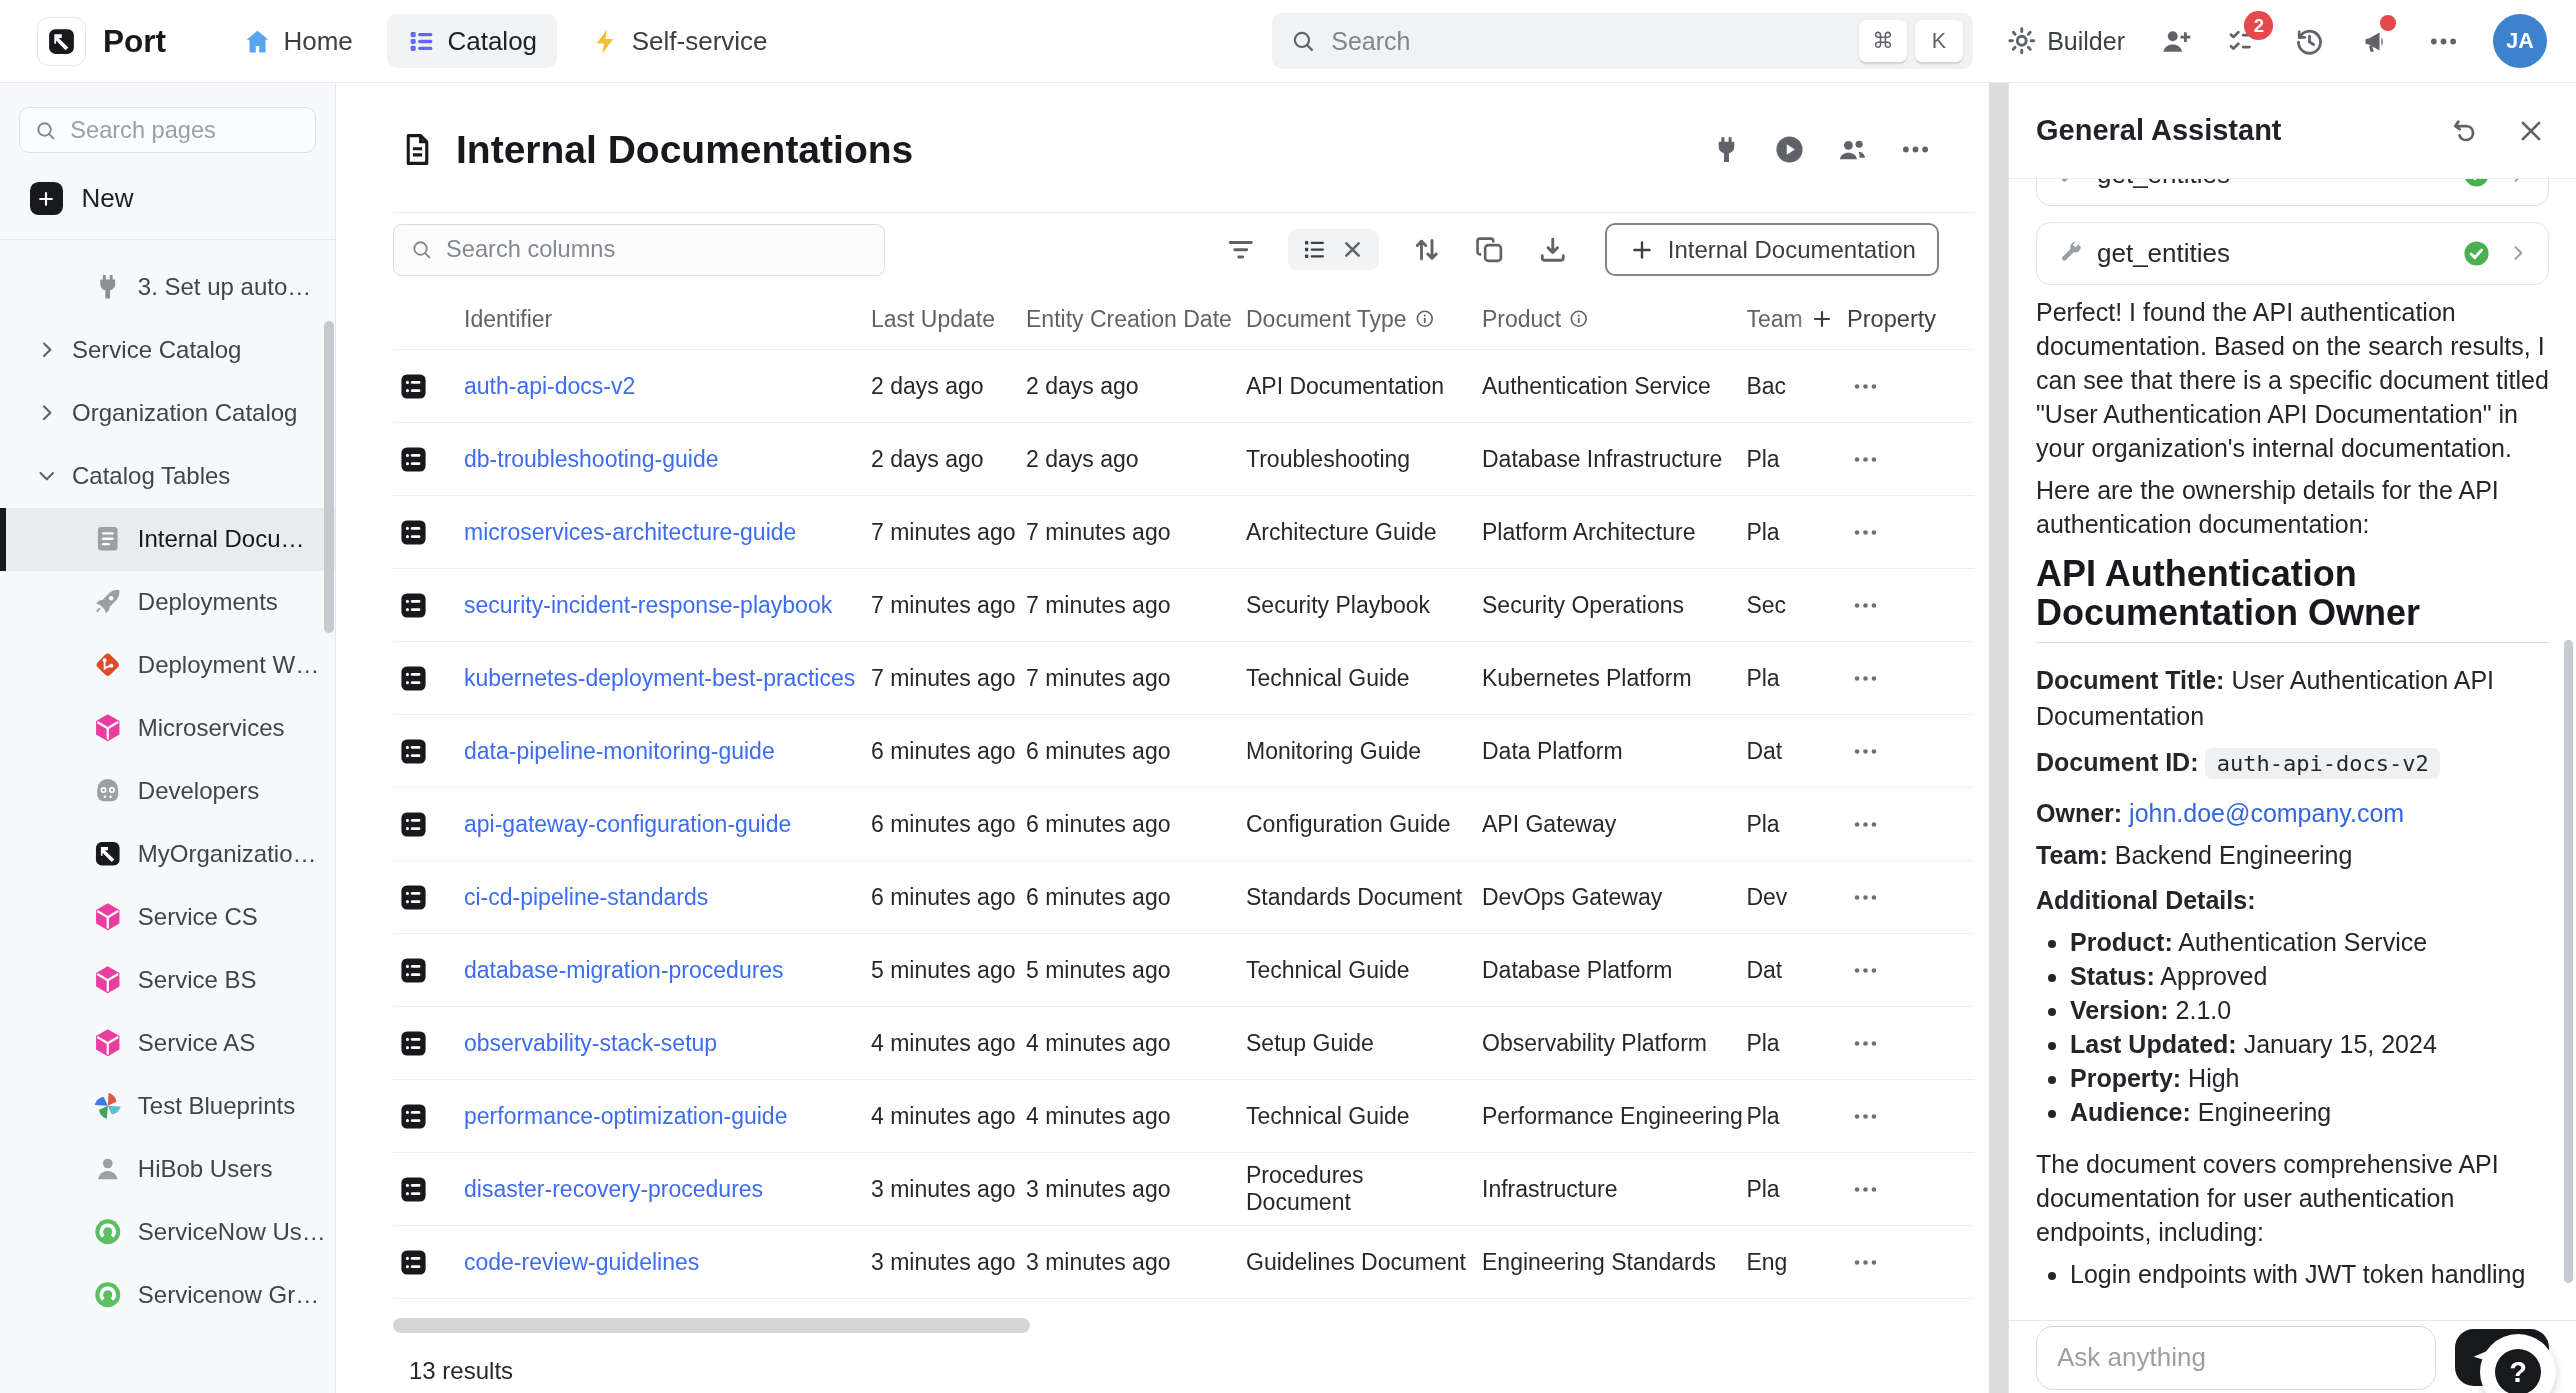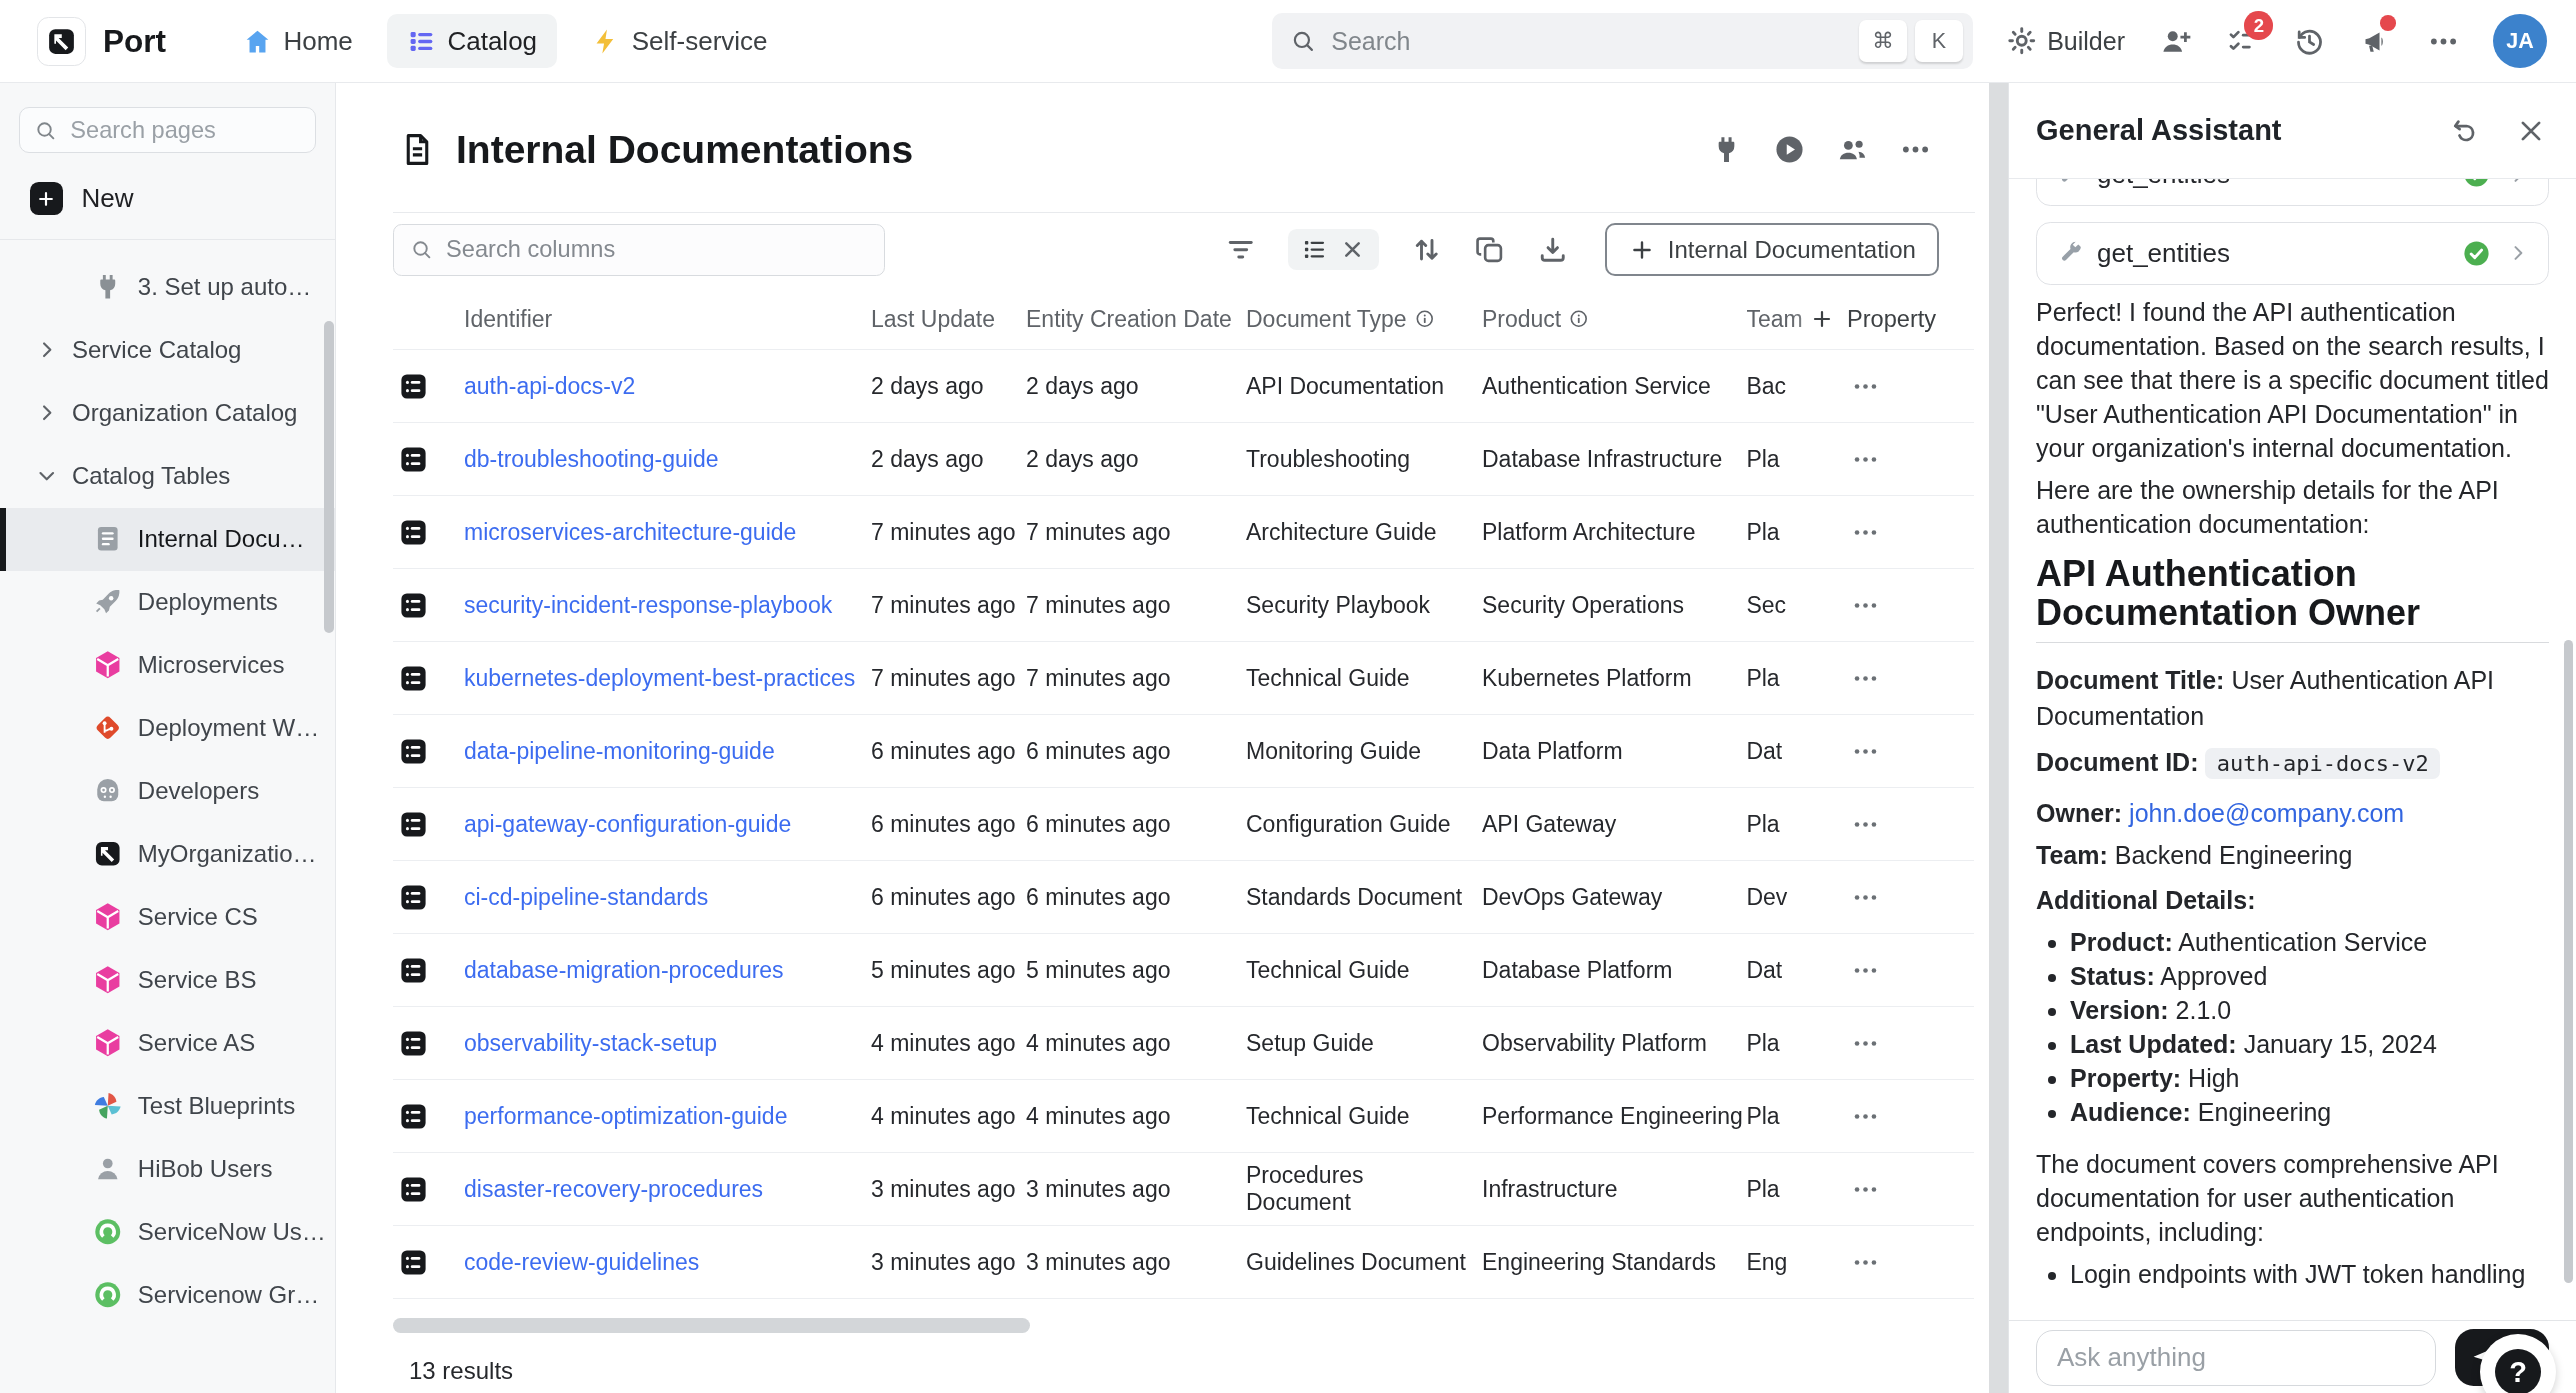--- a/index.html
+++ b/index.html
@@ -152,21 +152,21 @@
   .code-chip{font-family:"DejaVu Sans Mono",monospace;font-size:22px;background:#eef0f3;
              border-radius:7.2px;padding:2.9px 11.4px;}
   .as-link{color:#3265e0;cursor:pointer;}
   .details-label{font-size:25px;font-weight:700;margin:13px 0 0;color:#24262a;}
   .as-ul{margin:10px 0 0;padding-left:34px;}
   .as-ul li{font-size:25px;line-height:34px;color:#24262a;}
   .as-ul li b{font-weight:700;}
   .ul2{margin-top:10px;} .ul2 li{line-height:31px;}
   .as-input-bar{flex:none;height:74px;border-top:1.4px solid #e3e5e8;display:flex;align-items:center;
                 padding:0 27px;gap:18.6px;box-sizing:border-box;}
-  .ask-input{flex:1;height:56px;border:1.4px solid #d6d9dd;border-radius:17px;padding:0 20px;
+  .ask-input{flex:1;height:64px;border:1.4px solid #d6d9dd;border-radius:17px;padding:0 20px;
              font-size:26px;color:#3c4043;outline:none;box-sizing:border-box;background:#fff;
              font-family:inherit;min-width:0;}
   .ask-input::placeholder{color:#9aa0a6;}
   .send-btn{width:94px;height:57px;border-radius:18.6px;background:#17191c;flex:none;display:flex;
             align-items:center;padding-left:14.3px;cursor:pointer;box-sizing:border-box;}
   .send-btn svg{width:31.5px;height:31.5px;}
   .help-bubble{position:absolute;left:471px;top:1251px;width:76px;height:76px;border-radius:50%;
                background:#fff;box-shadow:0 2.9px 10px rgba(0,0,0,.18);display:flex;align-items:center;
                justify-content:center;cursor:pointer;}
   .help-inner{width:46px;height:46px;border-radius:50%;background:#17191c;color:#fff;font-size:29px;
@@ -376,39 +376,39 @@
                 <path fill="#9aa0a6" d="M20.8 3.2s-4.6-.8-8 2.6L8.2 10.4l-2.8.7-2.2 2.2 3.1 1.3 3.1 3.1 1.3 3.1 2.2-2.2.7-2.8 4.6-4.6c3.4-3.4 2.6-8 2.6-8z"></path>
                 <circle cx="14.6" cy="9.4" r="1.7" fill="#fff"></circle>
                 <path fill="#9aa0a6" d="M6.5 17.5 4 20l-1-.9 2.5-2.6z"></path>
               </svg>
             </span>
             <span>Deployments</span>
           </div>
           <div class="side-item lvl2">
             <span class="sicon">
               <svg viewBox="0 0 24 24">
-                <path fill="#e93da0" d="m12 1.8 8.9 5.1v10.2L12 22.2l-8.9-5.1V6.9z"></path>
-                <path fill="none" stroke="#fff" stroke-width="1.7" d="M12 12.4 4 7.6m8 4.8 8-4.8m-8 4.8V21"></path>
-              </svg>
-            </span>
-            <span>Microservices</span>
-          </div>
-          <div class="side-item lvl2">
-            <span class="sicon">
-              <svg viewBox="0 0 24 24">
                 <rect x="5.2" y="5.2" width="13.6" height="13.6" rx="3" transform="rotate(45 12 12)" fill="#df4a2b"></rect>
                 <g fill="#fff">
                   <circle cx="9.6" cy="8.6" r="1.5"></circle>
                   <circle cx="14.8" cy="12.8" r="1.5"></circle>
                   <rect x="8.9" y="9.8" width="1.4" height="6"></rect>
                   <path d="M9.6 13.4c2.4-.1 2.6-1.2 5.2-1.3v1.6c-2.6.1-2.8 1.2-5.2 1.3z"></path>
                 </g>
               </svg>
             </span>
             <span>Deployment W…</span>
+          </div>
+          <div class="side-item lvl2">
+            <span class="sicon">
+              <svg viewBox="0 0 24 24">
+                <path fill="#e93da0" d="m12 1.8 8.9 5.1v10.2L12 22.2l-8.9-5.1V6.9z"></path>
+                <path fill="none" stroke="#fff" stroke-width="1.7" d="M12 12.4 4 7.6m8 4.8 8-4.8m-8 4.8V21"></path>
+              </svg>
+            </span>
+            <span>Microservices</span>
           </div>
           <div class="side-item lvl2">
             <span class="sicon">
               <svg viewBox="0 0 24 24">
                 <path fill="#9aa0a6" d="M4 11a8 8 0 0 1 16 0v4a5 5 0 0 1-5 5H9a5 5 0 0 1-5-5z"></path>
                 <g fill="#fff">
                   <circle cx="8.8" cy="11.5" r="2.3"></circle>
                   <circle cx="15.2" cy="11.5" r="2.3"></circle>
                   <circle cx="9.8" cy="16.6" r=".9"></circle>
                   <circle cx="14.2" cy="16.6" r=".9"></circle>

